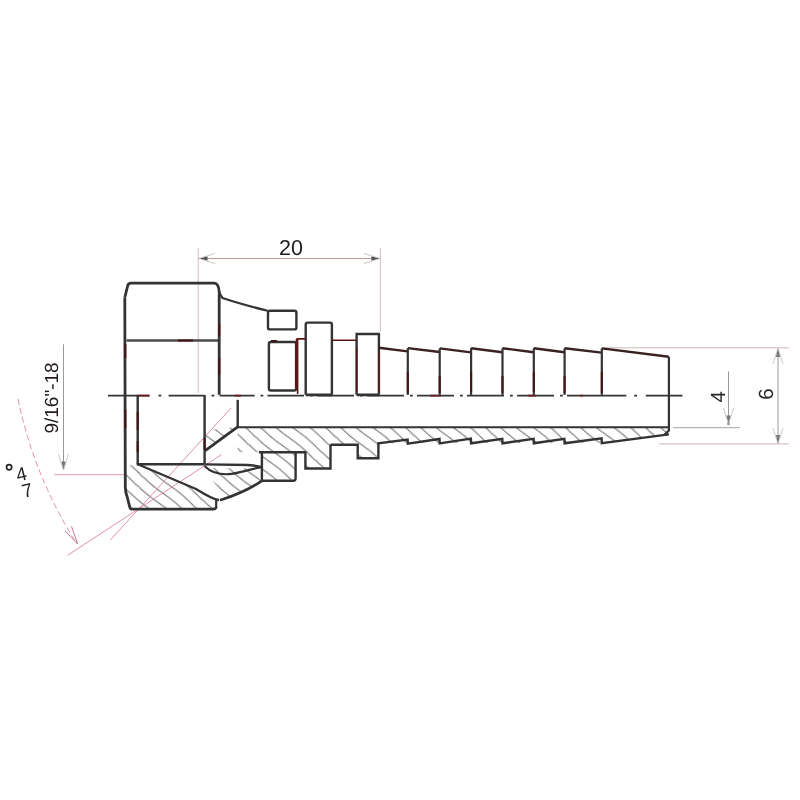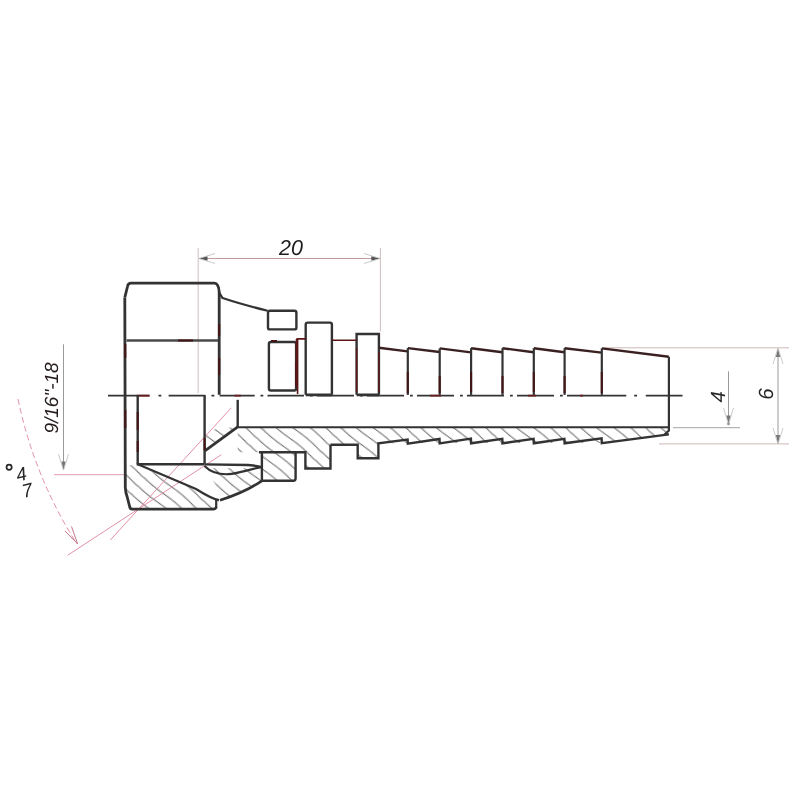--- a/index.html
+++ b/index.html
@@ -1,16 +1,16 @@
 <!DOCTYPE html>
 <html><head>
 <meta charset="utf-8">
 <style>
   html,body{margin:0;padding:0;background:#ffffff;}
-  .page{width:646px;height:800px;position:relative;font-family:"Liberation Sans", sans-serif;font-style:italic;}
+  .page{width:646px;height:800px;position:relative;font-family:"Liberation Sans", sans-serif;}
   svg{position:absolute;left:0;top:0;filter:blur(0.5px);}
   text{font-family:"Liberation Sans", sans-serif;}
 </style>
 </head>
 <body>
 <div class="page">
 
 <svg width="800" height="800" viewBox="0 0 800 800" text-rendering="geometricPrecision">
   <defs>
 

